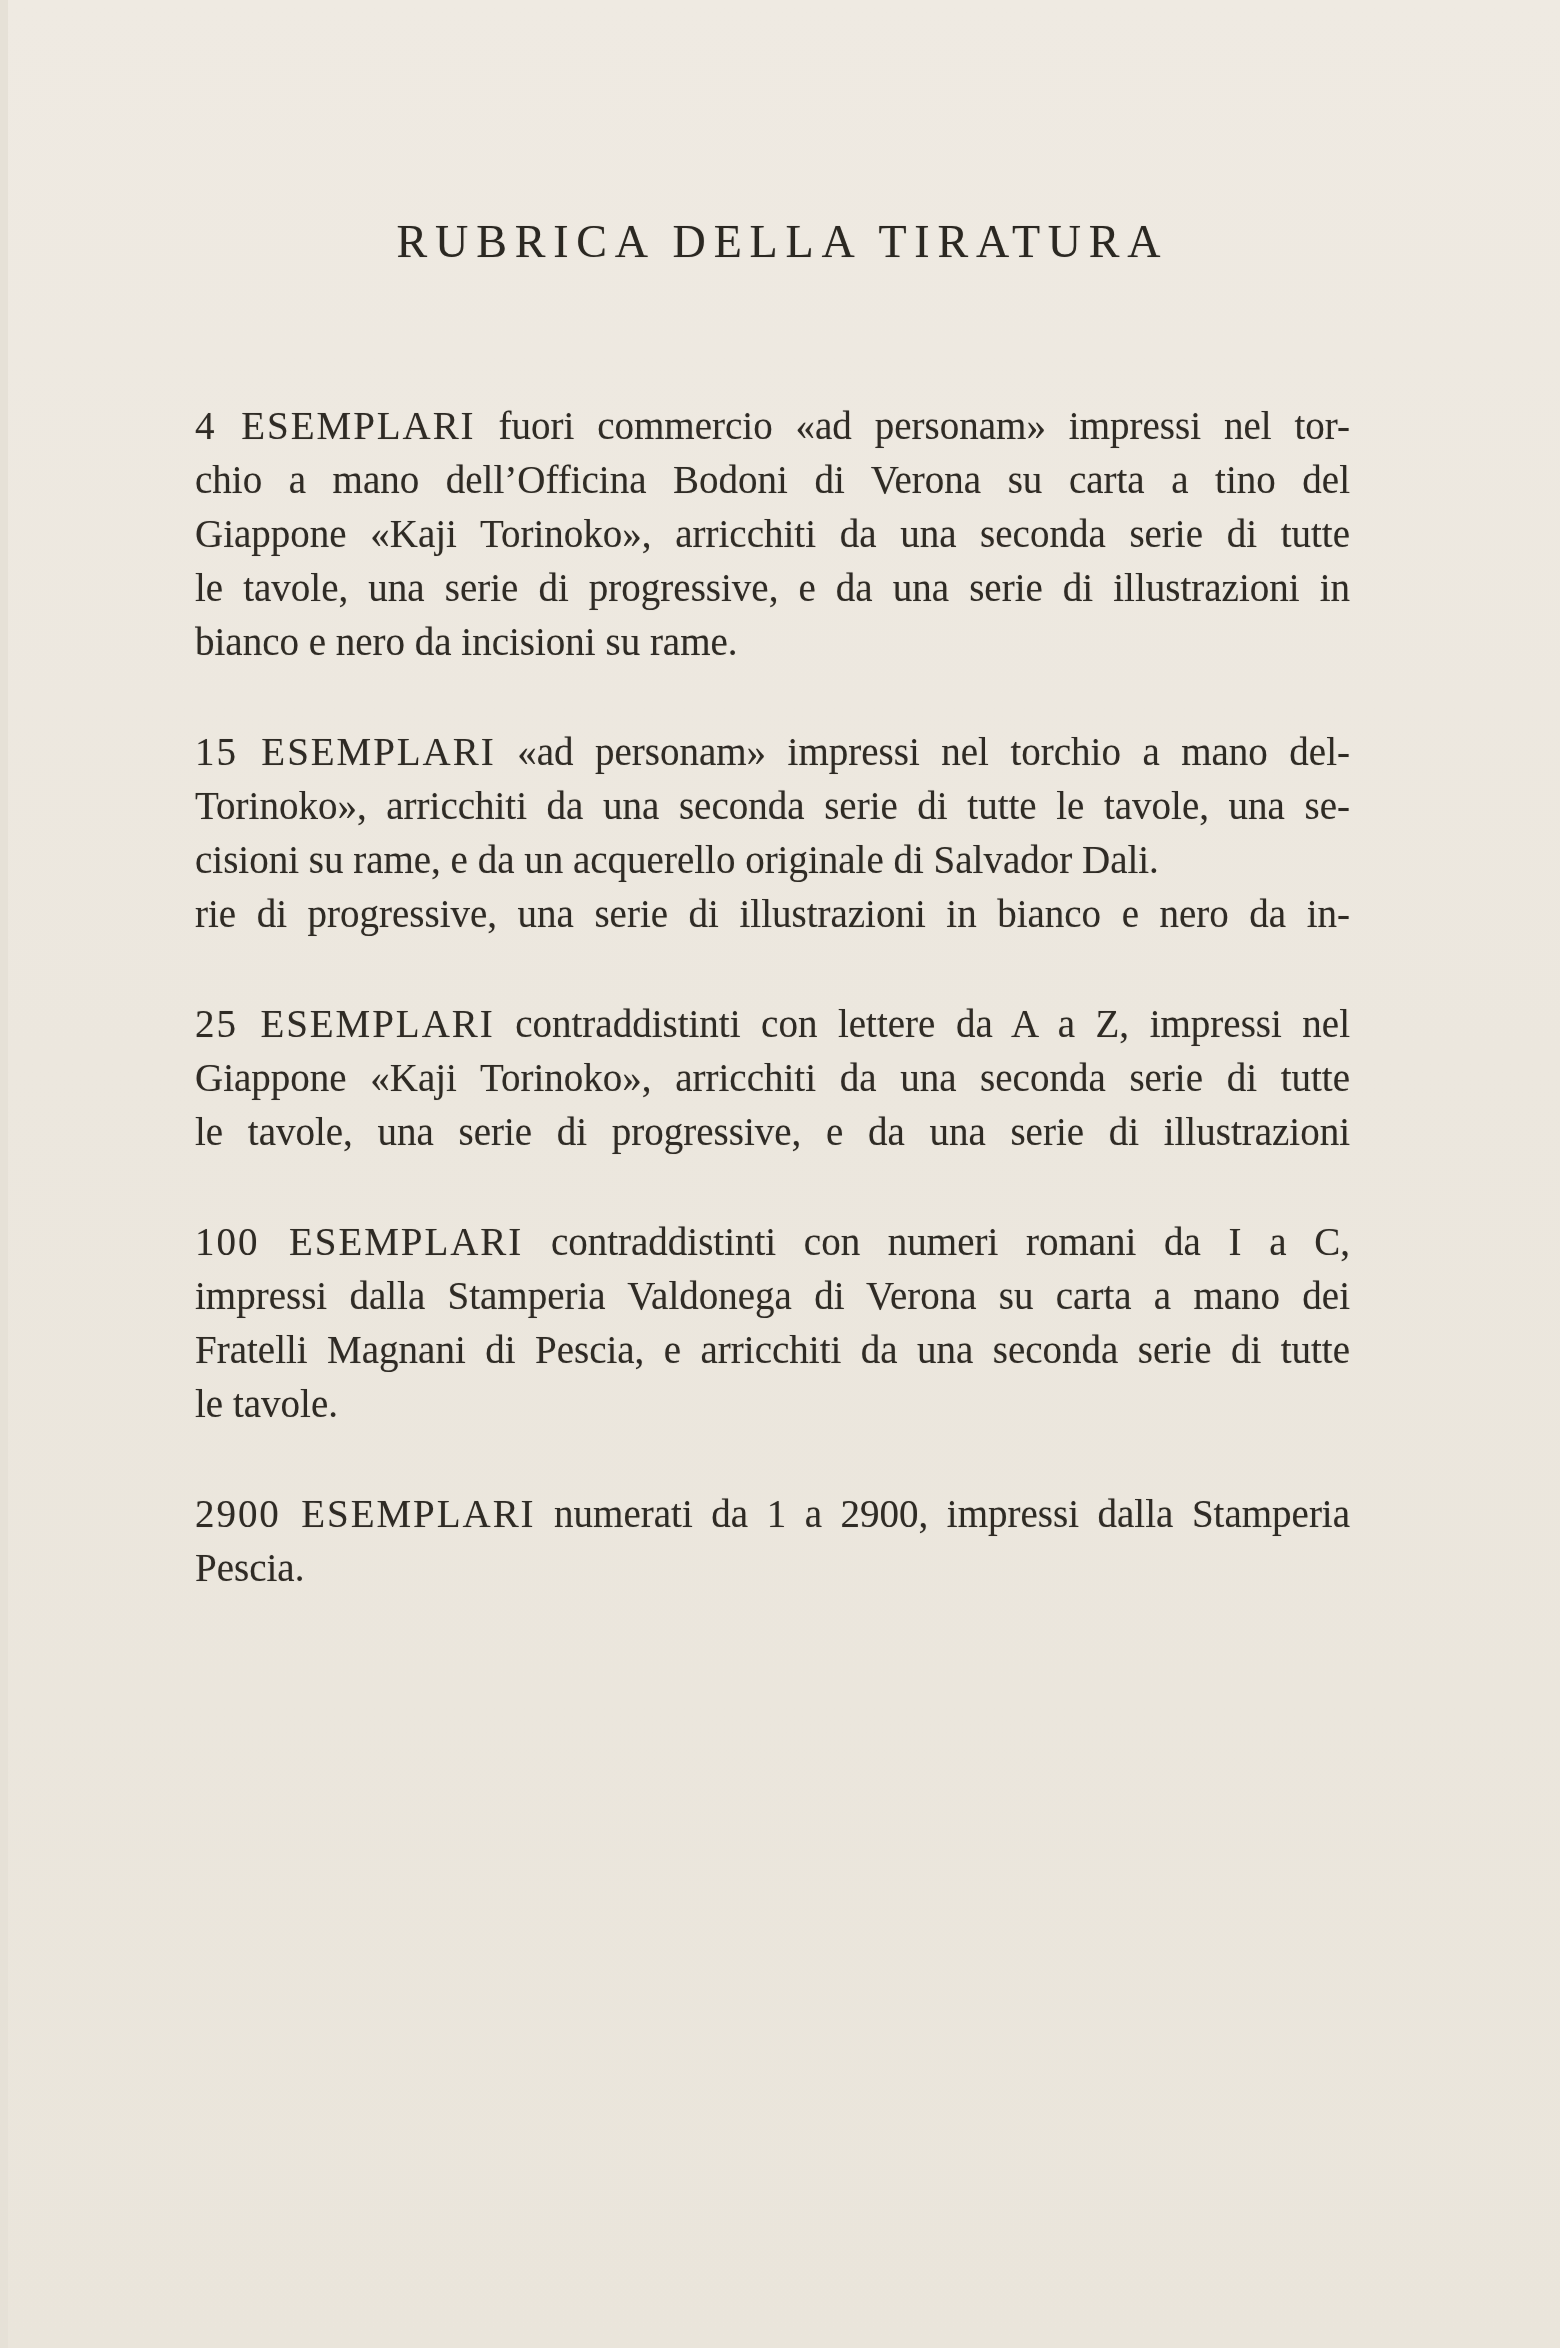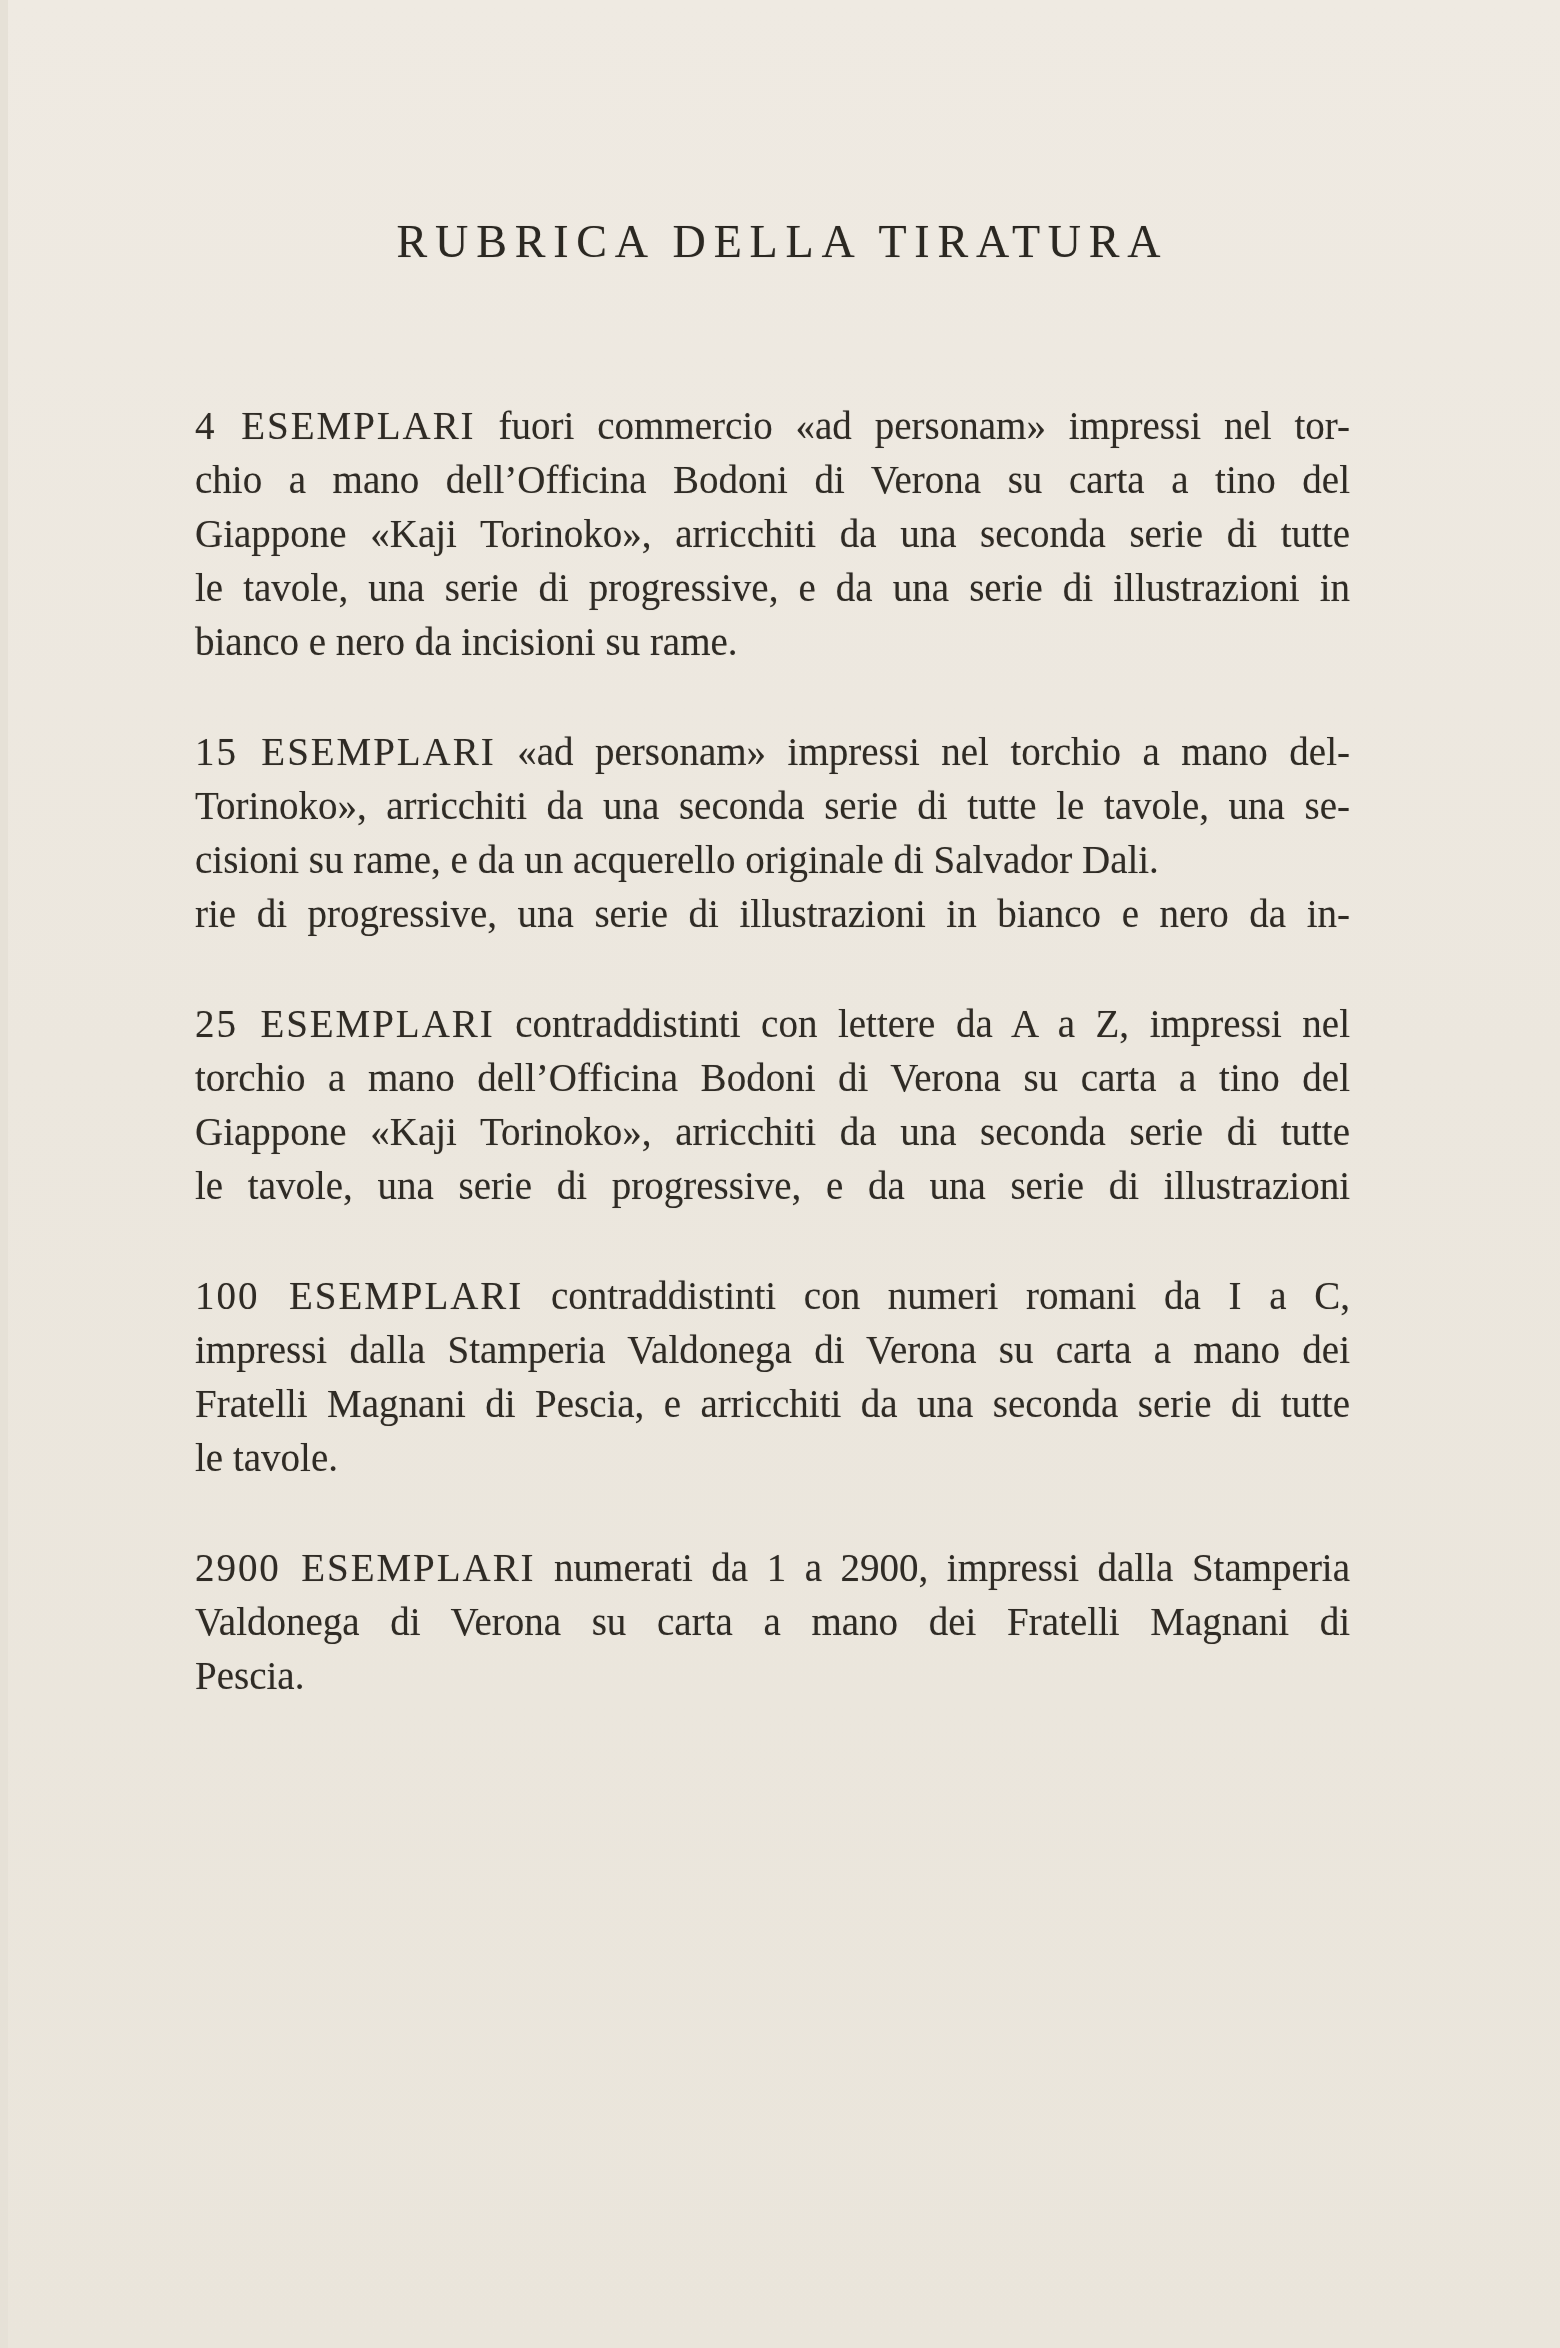--- a/index.html
+++ b/index.html
@@ -68,30 +68,28 @@
         <div class="text-line last-line">bianco e nero da incisioni su rame.</div>
       </div>
       <div class="paragraph">
         <div class="text-line"><span class="lead">15 ESEMPLARI</span> <span>«ad personam» impressi nel torchio a mano del-</span></div>
         <div class="text-line">Torinoko», arricchiti da una seconda serie di tutte le tavole, una se-</div>
         <div class="text-line last-line">cisioni su rame, e da un acquerello originale di Salvador Dali.</div>
         <div class="text-line">rie di progressive, una serie di illustrazioni in bianco e nero da in-</div>
       </div>
       <div class="paragraph">
         <div class="text-line"><span class="lead">25 ESEMPLARI</span> <span>contraddistinti con lettere da A a Z, impressi nel</span></div>
-        <div class="text-line">torchio a mano dell’Officina Bodoni di Verona su carta a tino del</div>
         <div class="text-line">Giappone «Kaji Torinoko», arricchiti da una seconda serie di tutte</div>
         <div class="text-line">le tavole, una serie di progressive, e da una serie di illustrazioni</div>
       </div>
       <div class="paragraph">
         <div class="text-line"><span class="lead">100 ESEMPLARI</span> <span>contraddistinti con numeri romani da I a C,</span></div>
         <div class="text-line">impressi dalla Stamperia Valdonega di Verona su carta a mano dei</div>
         <div class="text-line">Fratelli Magnani di Pescia, e arricchiti da una seconda serie di tutte</div>
         <div class="text-line last-line">le tavole.</div>
       </div>
       <div class="paragraph">
         <div class="text-line"><span class="lead">2900 ESEMPLARI</span> <span>numerati da 1 a 2900, impressi dalla Stamperia</span></div>
-        <div class="text-line">Valdonega di Verona su carta a mano dei Fratelli Magnani di</div>
         <div class="text-line last-line">Pescia.</div>
       </div>
     </div>
 </div>
 
 
 </body></html>

